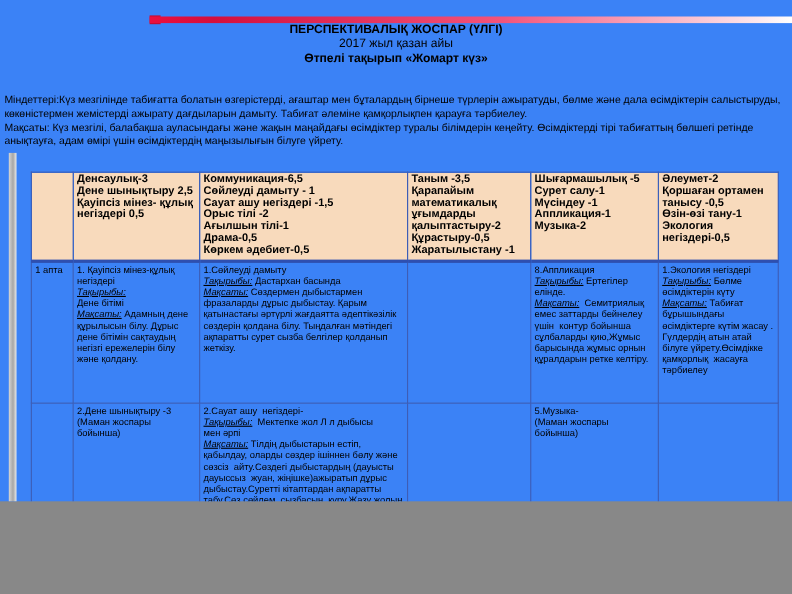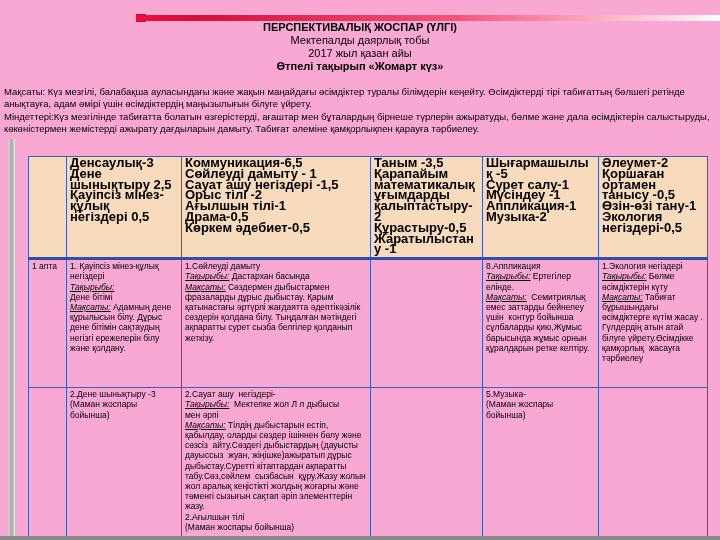--- a/index.html
+++ b/index.html
@@ -4,21 +4,21 @@
 <style>
   :root{
     --header-fill:#F8DABC;
     --table-border:#3E5DB5;
     --table-border-thick:#2E4FB0;
     --accent-red:#EC0E3E;
   }
   *{box-sizing:border-box;margin:0;padding:0;}
   html,body{background:#888;}
   .page{
-    position:relative;width:720px;height:536px;background:#f9a8d4;
+    position:relative;width:720px;height:456px;background:#3b82f6;
     overflow:hidden;font-family:"Liberation Sans",sans-serif;color:#000;
   }
   .red-bar{
     position:absolute;left:136px;top:15px;width:584px;height:6px;
     background:linear-gradient(to right,var(--accent-red),#d40f3d 10%,#f4547a 55%,#fde9ee 95%,#fff);
   }
   .red-bar-cap{
     position:absolute;left:136px;top:14px;width:10px;height:8px;
     background:#c00c35;
   }
@@ -41,49 +41,48 @@
     border-collapse:collapse;table-layout:fixed;
   }
   table.plan td{
     border:1px solid var(--table-border);
     vertical-align:top;padding:1px 3px 2px 3px;
     font-size:8.5px;line-height:10.2px;
     white-space:pre-wrap;word-wrap:break-word;overflow:hidden;
   }
   tr.head td{
     background:var(--header-fill);
-    font-weight:bold;font-size:13px;line-height:10.8px;
+    font-weight:bold;font-size:10px;line-height:10.8px;
     border-bottom:3px solid var(--table-border-thick);
     height:79px;
   }
   tr.r1 td{height:129px;margin-top:11px;}
   tr.r2 td{height:240px;}
   td.week{padding-top:2px;}
   .seg-b{font-weight:normal;}
   .seg-i{font-style:italic;text-decoration:underline;}
   .seg-n{font-weight:normal;}
 </style>
 </head>
 <body>
 
 <div class="page">
   <div class="red-bar-cap"></div>
   <div class="red-bar"></div>
   <div class="gray-bar"></div>
 
   <div class="heading">
     <div class="title">ПЕРСПЕКТИВАЛЫҚ ЖОСПАР (ҮЛГІ)</div>
-    <div class="sub">Мектепалды даярлық тобы</div>
     <div class="sub">2017 жыл қазан  айы</div>
     <div class="sub bold">Өтпелі тақырып  «Жомарт күз»</div>
   </div>
 
   <div class="intro">
+    <div>Міндеттері:Күз мезгілінде табиғатта болатын өзгерістерді, ағаштар мен бұталардың бірнеше түрлерін ажыратуды, бөлме және дала өсімдіктерін салыстыруды, көкөністермен жемістерді ажырату дағдыларын дамыту. Табиғат әлеміне қамқорлықпен қарауға тәрбиелеу.</div>
     <div>Мақсаты: Күз мезгілі, балабақша ауласындағы және жақын маңайдағы өсімдіктер туралы білімдерін кеңейту. Өсімдіктерді тірі табиғаттың бөлшегі ретінде анықтауға,  адам  өмірі үшін  өсімдіктердің маңызылығын білуге үйрету.</div>
-    <div>Міндеттері:Күз мезгілінде табиғатта болатын өзгерістерді, ағаштар мен бұталардың бірнеше түрлерін ажыратуды, бөлме және дала өсімдіктерін салыстыруды, көкөністермен жемістерді ажырату дағдыларын дамыту. Табиғат әлеміне қамқорлықпен қарауға тәрбиелеу.</div>
   </div>
 
   <table class="plan">
     <colgroup>
       <col style="width:38px">
       <col style="width:115px">
       <col style="width:189px">
       <col style="width:112px">
       <col style="width:116px">
       <col style="width:109px">

